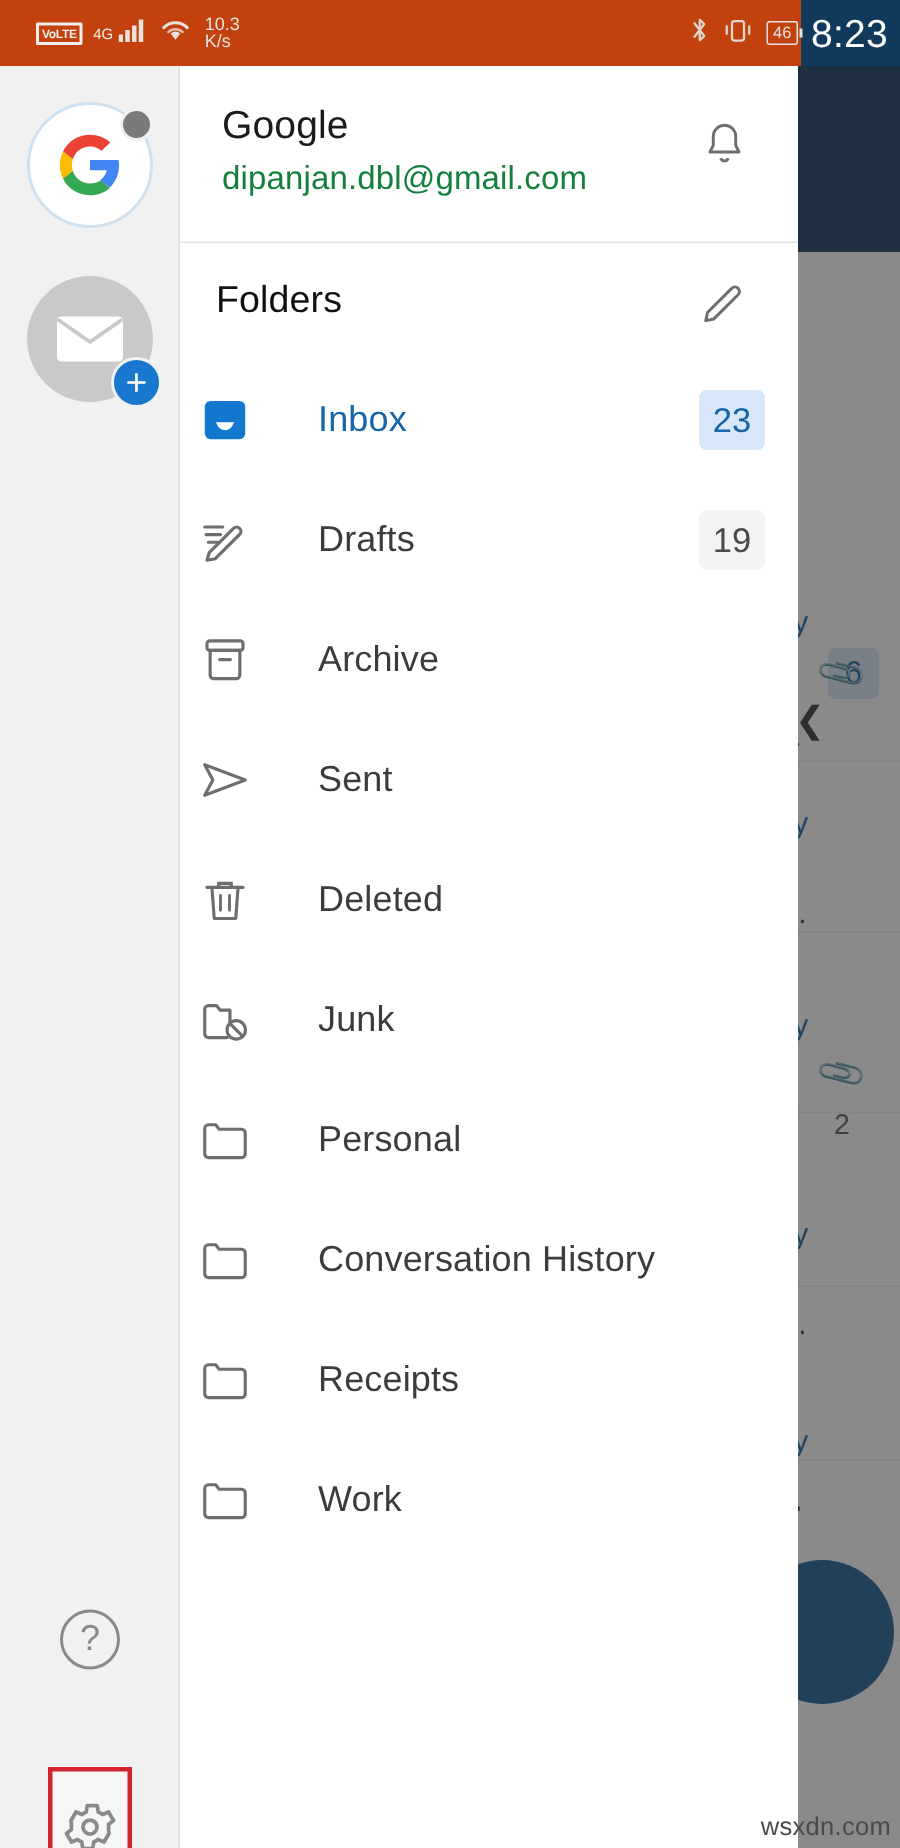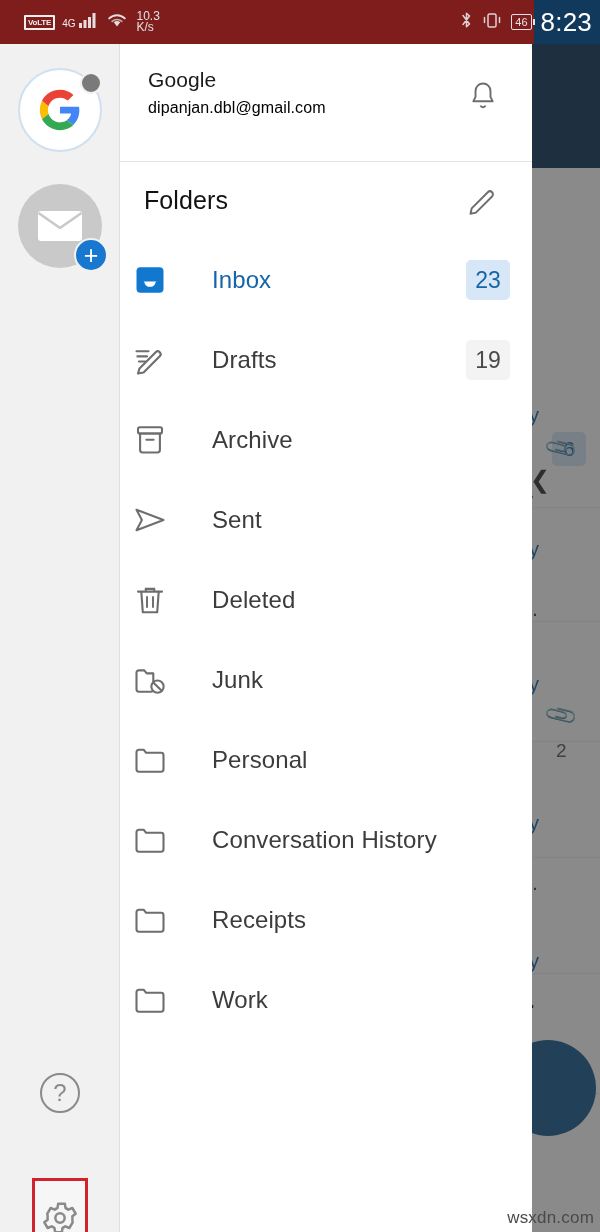--- a/index.html
+++ b/index.html
@@ -109,21 +109,21 @@
     position: absolute;
     inset: 0;
     background: rgba(42,42,42,0.55);
   }
 
   
   .statusbar {
     position: absolute;
     left: 0; top: 0;
     width: 600px; height: 44px;
-    background: #7f1d1d;
+    background: #c2410c;
     z-index: 40;
     display: flex;
     align-items: center;
   }
   .statusbar .sb-right-bg {
     position: absolute;
     right: 0; top: 0;
     width: 66px; height: 44px;
     background: #11395c;
   }
@@ -265,27 +265,27 @@
     z-index: 30;
     overflow: hidden;
   }
   .acct {
     position: relative;
     height: 118px;
     border-bottom: 1px solid #e4e4e4;
     padding: 24px 0 0 28px;
   }
   .acct-name {
-    font-size: 21px;
+    font-size: 26px;
     color: #1b1b1b;
     letter-spacing: .1px;
   }
   .acct-mail {
-    font-size: 16px;
-    color: #000000;
+    font-size: 22px;
+    color: #15803d;
     margin-top: 7px;
     letter-spacing: .1px;
   }
   .acct-bell {
     position: absolute;
     right: 32px; top: 36px;
   }
 
   .folders-head {
     position: relative;

